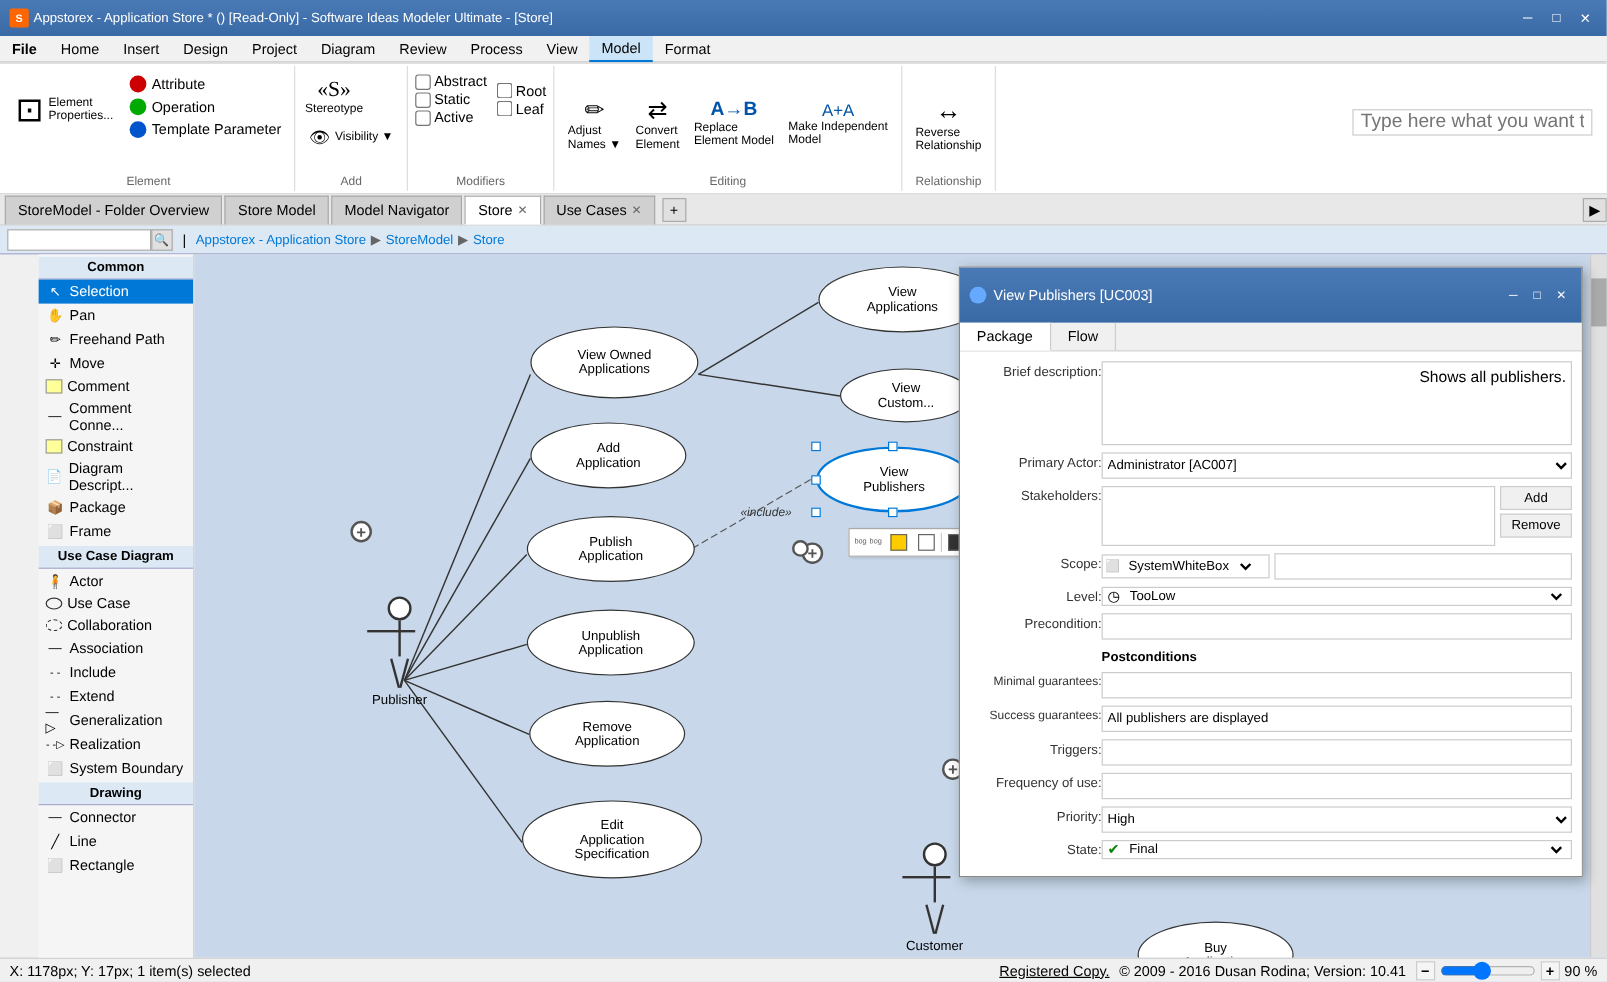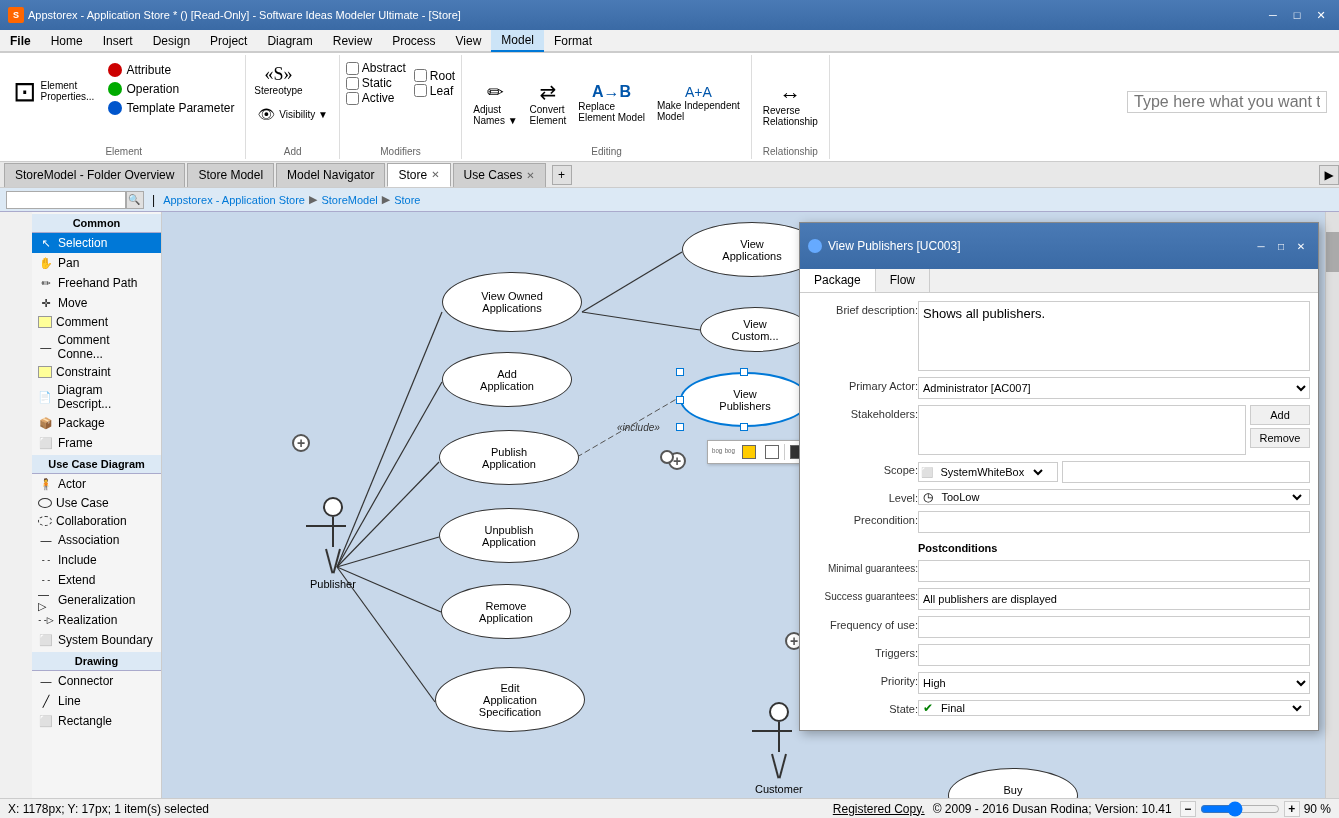--- a/index.html
+++ b/index.html
@@ -777,21 +777,21 @@
         </div>
       </div>
       <div class="dialog-tabs">
         <div class="dialog-tab active">Package</div>
         <div class="dialog-tab">Flow</div>
       </div>
       <div class="dialog-body">
 
         <div class="field-row">
           <div class="field-label">Brief description:</div>
-          <textarea class="field-textarea" style="font-size: 13px;">Shows all publishers.</textarea>
+          <textarea class="field-textarea" style="font-size: 13px; text-align: right;">Shows all publishers.</textarea>
         </div>
 
         <div class="field-row">
           <div class="field-label">Primary Actor:</div>
           <select class="field-select">
             <option>Administrator [AC007]</option>
           </select>
         </div>
 
         <div class="field-row">
@@ -842,26 +842,26 @@
           <div class="field-label" style="font-size:10px;">Minimal guarantees:</div>
           <input type="text" class="field-input" style="">
         </div>
 
         <div class="field-row">
           <div class="field-label" style="font-size:10px;">Success guarantees:</div>
           <input type="text" class="field-input" value="All publishers are displayed" style="">
         </div>
 
         <div class="field-row">
+          <div class="field-label">Triggers:</div>
+          <input type="text" class="field-input" style="">
+        </div>
+
+        <div class="field-row">
           <div class="field-label">Frequency of use:</div>
-          <input type="text" class="field-input" style="">
-        </div>
-
-        <div class="field-row">
-          <div class="field-label">Triggers:</div>
           <input type="text" class="field-input" style="">
         </div>
 
         <div class="field-row">
           <div class="field-label">Priority:</div>
           <select class="field-select">
             <option>High</option>
             <option>Medium</option>
             <option>Low</option>
           </select>

